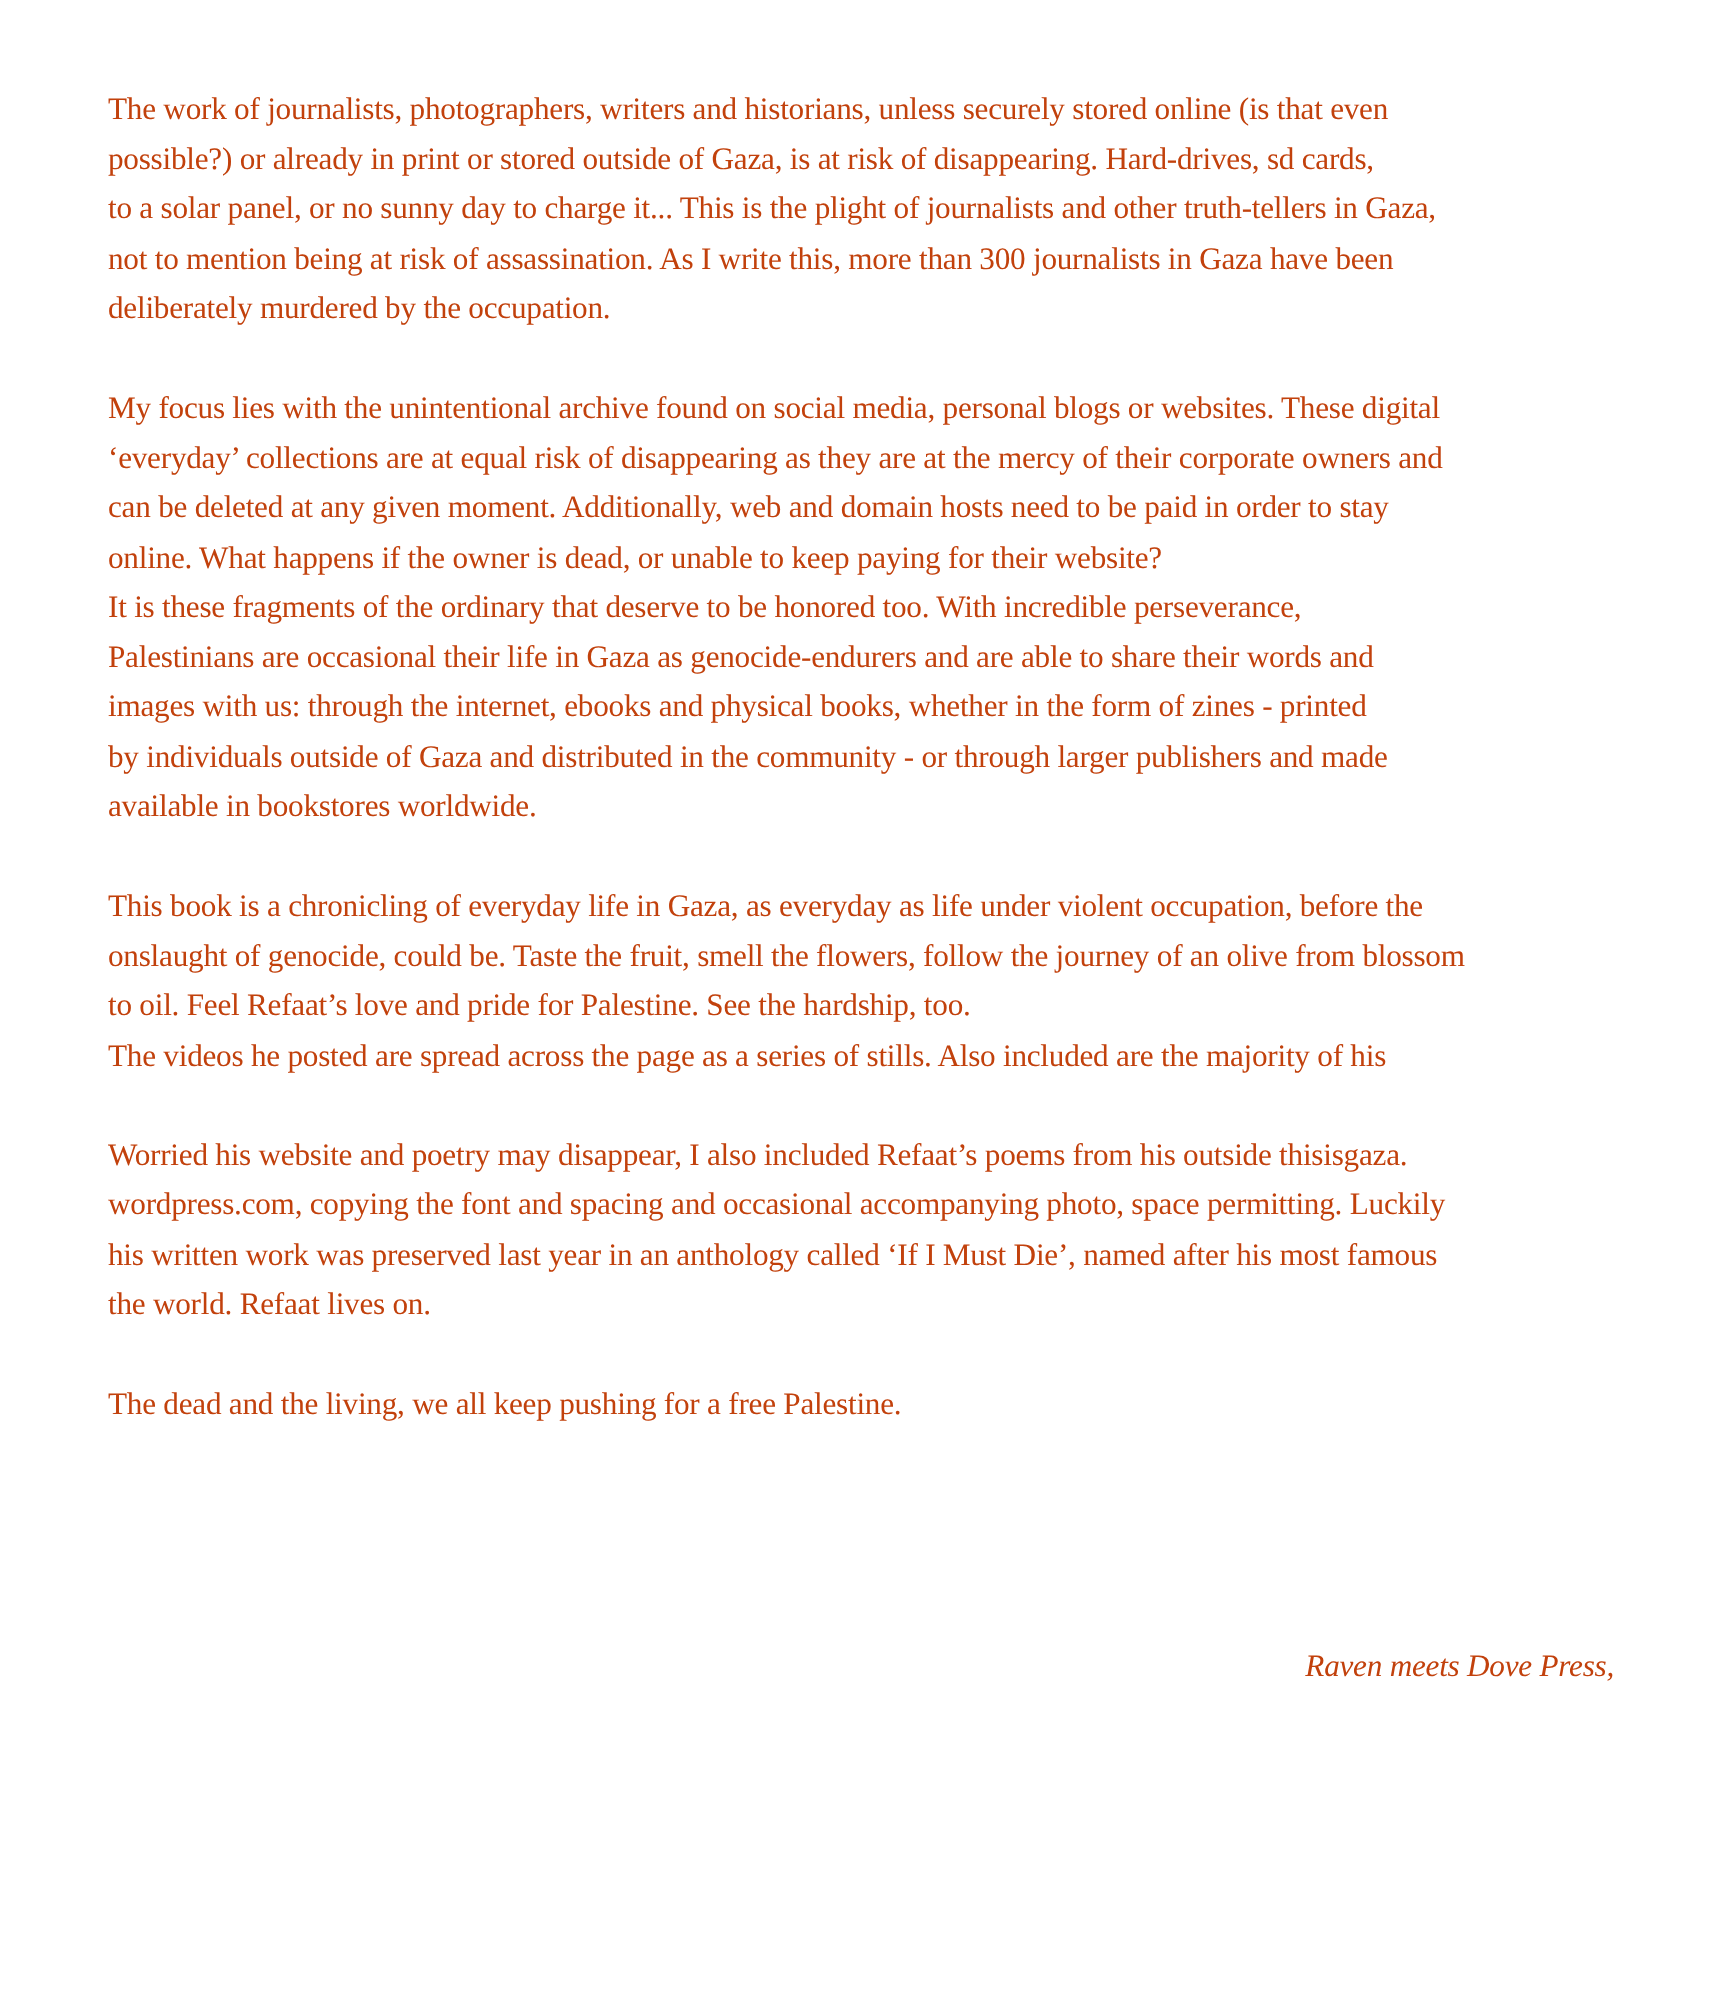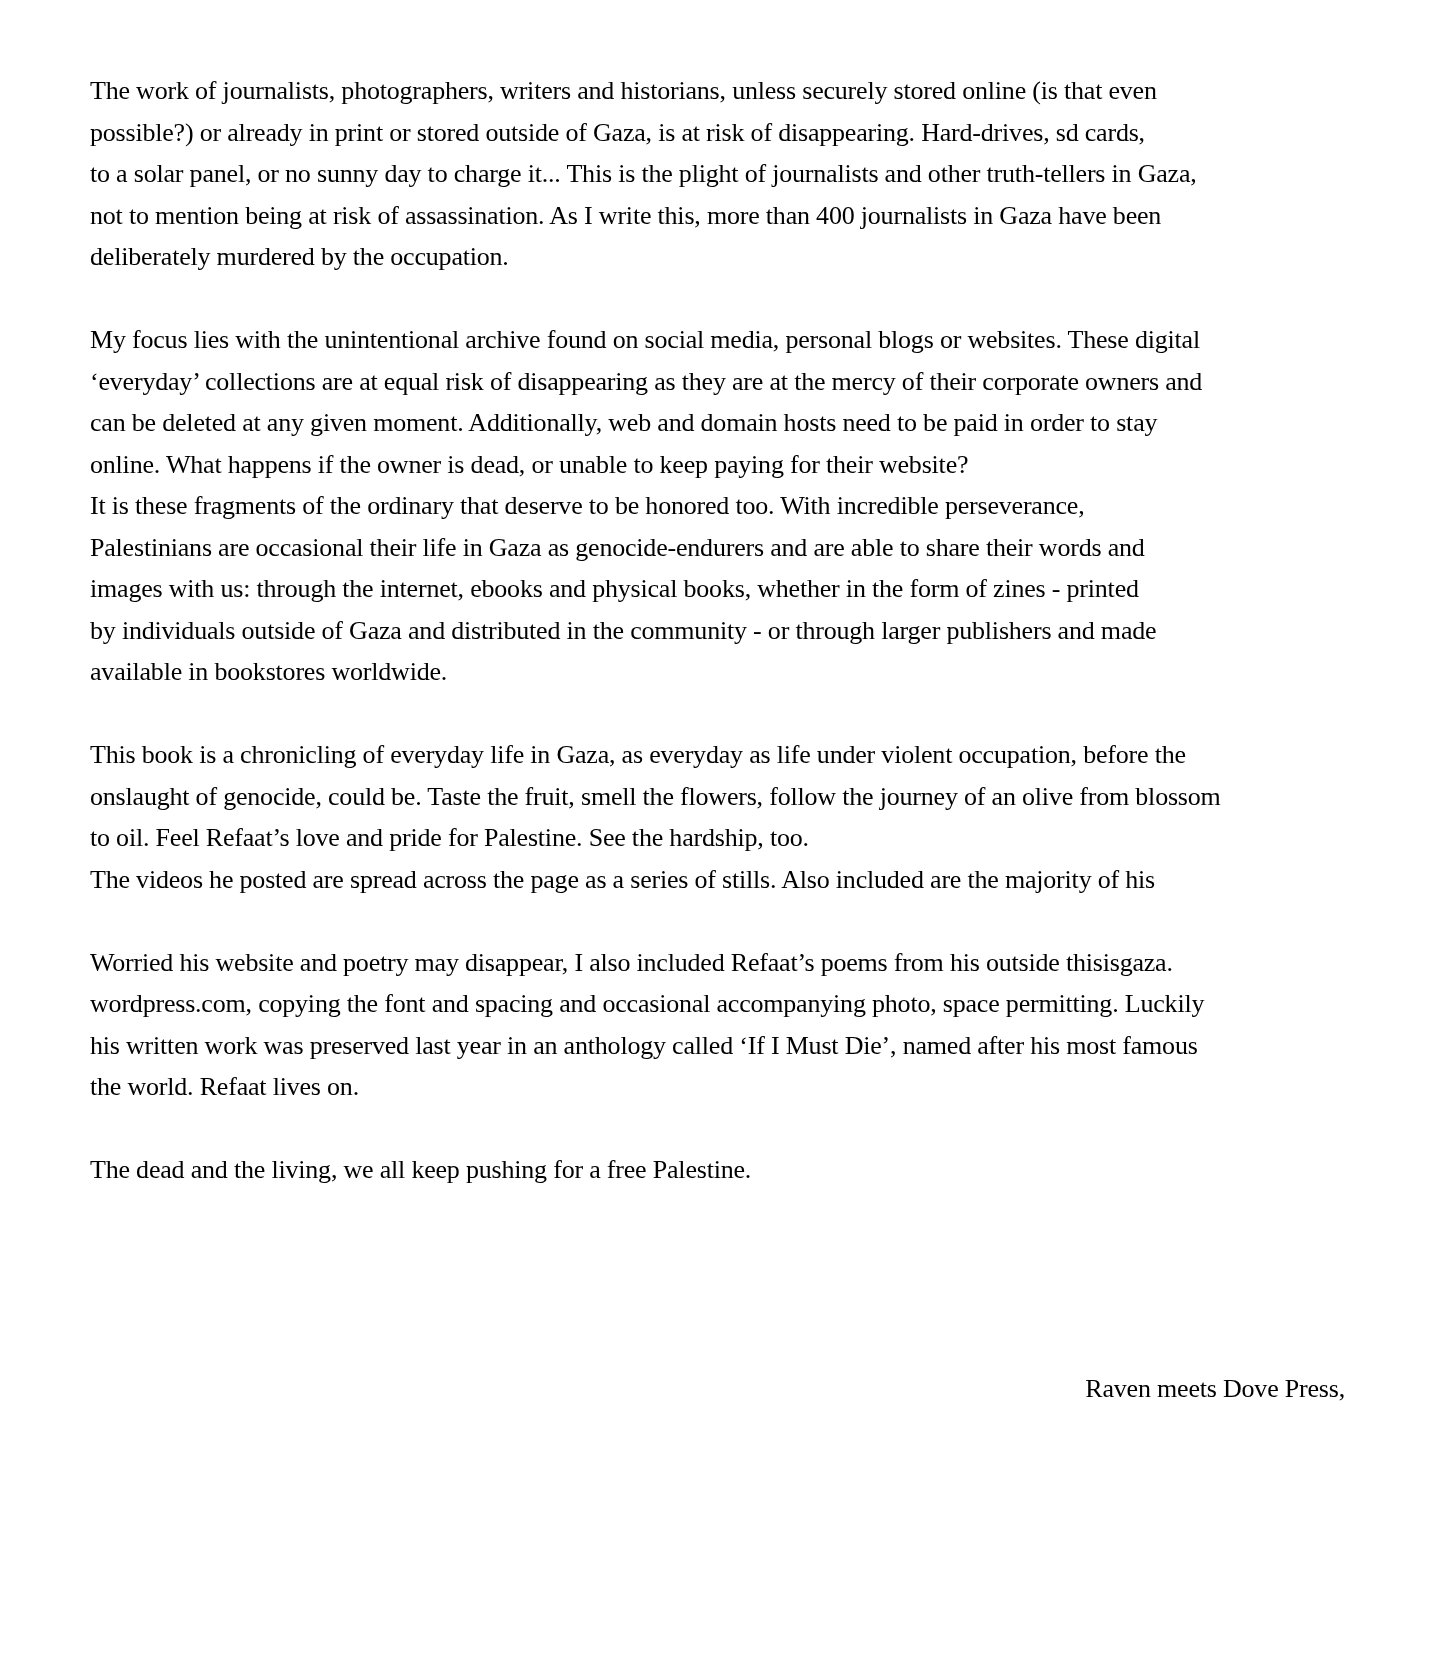--- a/index.html
+++ b/index.html
@@ -8,21 +8,21 @@
     background: #ffffff;
   }
   .page {
     position: relative;
     width: 1445px;
     height: 1668px;
     box-sizing: border-box;
     background: #ffffff;
     padding: 70px 100px 0 90px;
     font-family: "Liberation Serif", "DejaVu Serif", serif;
-    color: #000000;
+    color: #c2410c;
     font-size: 26px;
     letter-spacing: -0.2px;
     overflow: hidden;
   }
   .text-block {
     display: block;
   }
   .paragraph {
     margin: 0 0 41.5px 0;
   }
@@ -32,32 +32,33 @@
   .line {
     line-height: 41.5px;
     white-space: nowrap;
   }
   .colophon {
     margin-top: 177px;
     text-align: right;
   }
   .colophon-line {
     line-height: 41.5px;
+    font-style: italic;
   }
 </style>
 </head>
 <body>
 
 <div class="page">
   <main class="text-block">
       <div class="paragraph">
         <div class="line">The work of journalists, photographers, writers and historians, unless securely stored online (is that even</div>
         <div class="line">possible?) or already in print or stored outside of Gaza, is at risk of disappearing. Hard-drives, sd cards,</div>
         <div class="line">to a solar panel, or no sunny day to charge it... This is the plight of journalists and other truth-tellers in Gaza,</div>
-        <div class="line">not to mention being at risk of assassination. As I write this, more than 400 journalists in Gaza have been</div>
+        <div class="line">not to mention being at risk of assassination. As I write this, more than 300 journalists in Gaza have been</div>
         <div class="line">deliberately murdered by the occupation.</div>
       </div>
       <div class="paragraph">
         <div class="line">My focus lies with the unintentional archive found on social media, personal blogs or websites. These digital</div>
         <div class="line">‘everyday’ collections are at equal risk of disappearing as they are at the mercy of their corporate owners and</div>
         <div class="line">can be deleted at any given moment. Additionally, web and domain hosts need to be paid in order to stay</div>
         <div class="line">online. What happens if the owner is dead, or unable to keep paying for their website?</div>
         <div class="line">It is these fragments of the ordinary that deserve to be honored too. With incredible perseverance,</div>
         <div class="line">Palestinians are occasional their life in Gaza as genocide-endurers and are able to share their words and</div>
         <div class="line">images with us: through the internet, ebooks and physical books, whether in the form of zines - printed</div>

